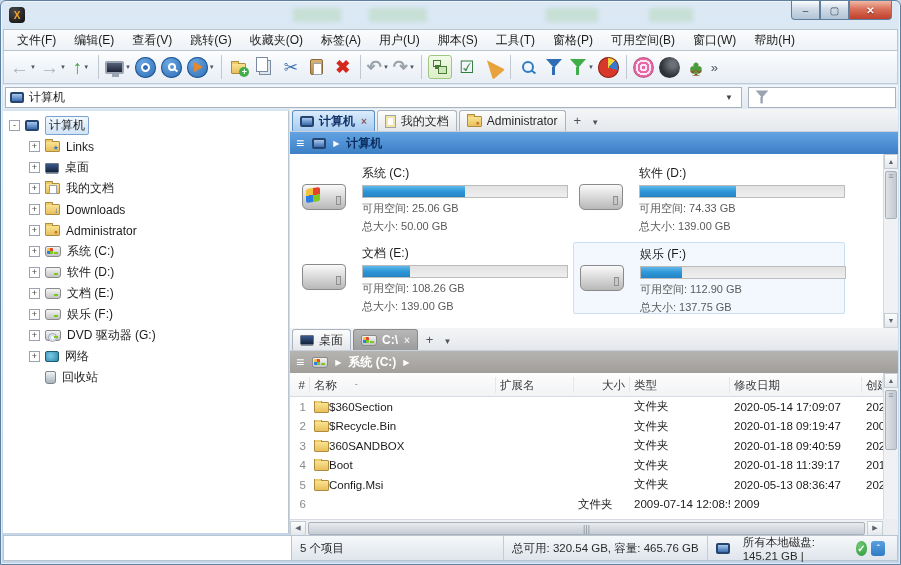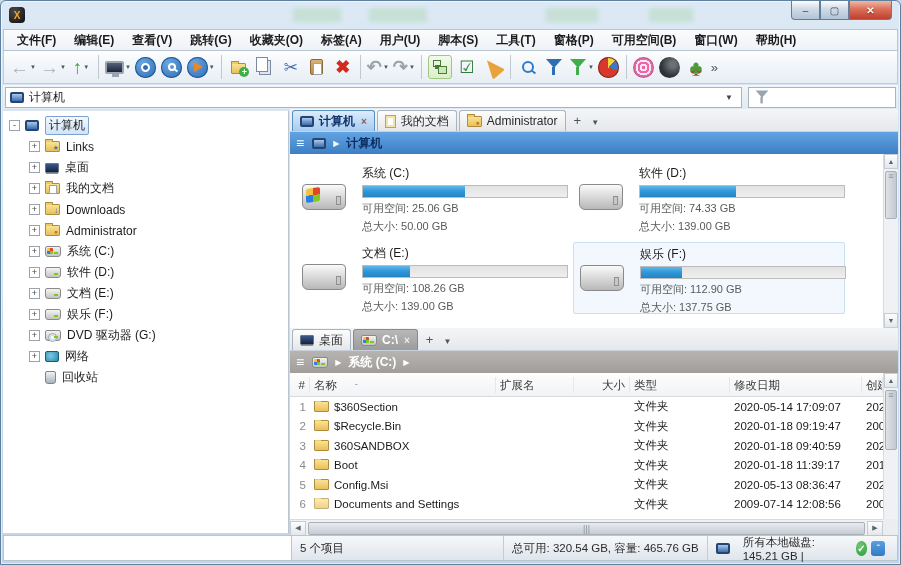--- a/index.html
+++ b/index.html
@@ -13,21 +13,21 @@
   .app-ico { width:16px; height:16px; border-radius:4px; background:radial-gradient(circle at 35% 30%,#4a4a4a,#0d0d0d); color:#f4a22a; font-size:10px; font-weight:bold; display:flex; align-items:center; justify-content:center; margin-right:6px; }
   .title-text { font-size:12px; color:#1b1b1b; text-shadow:0 0 4px #fff; }
   .wm { position:absolute; height:14px; border-radius:2px; background:rgba(140,200,120,.25); filter:blur(2px); top:7px; }
   .win-btns { position:absolute; top:0; right:8px; display:flex; }
   .win-btn { width:29px; height:19px; border:1px solid #5e7f9e; border-top:none; background:linear-gradient(#fdfeff,#cfdae6 45%,#b3c4d6); color:#3a4a5a; font-size:10px; display:flex; align-items:center; justify-content:center; }
   .win-btn.min { border-radius:0 0 0 4px; }
   .win-btn.close { width:43px; background:linear-gradient(#f2b8a4,#d9705a 45%,#c0402c); color:#fff; border-radius:0 0 4px 0; font-weight:bold; text-shadow:0 1px 1px #7a1f10; }
 
   
   .menubar { position:absolute; top:28px; left:2px; right:2px; height:22px; background:linear-gradient(#fbfcfd,#eef2f6); border:1px solid #b9c6d2; display:flex; align-items:center; padding-left:4px; }
-  .menu-item { font-size:12px; color:#1b1b1b; padding:2px 9px;font-weight:bold; }
+  .menu-item { font-size:12px; color:#1b1b1b; padding:2px 9px; }
 
   
   .toolbar { position:absolute; top:50px; left:2px; right:2px; height:33px; background:linear-gradient(#fcfdfe,#e7edf4); border:1px solid #c3ccd6; border-top:none; display:flex; align-items:center; padding-left:4px; }
   .tb-btn { height:28px; min-width:26px; display:flex; align-items:center; justify-content:center; padding:0 2px; position:relative; }
   .tb-sep { width:1px; height:24px; background:#c0c8d2; margin:0 4px; }
   .caret { font-size:6px; color:#4a5560; margin-left:1px; }
   .g-arrow { font-size:19px; font-weight:bold; color:#a8b0b8; line-height:1; }
   .g-up { color:#47a447; }
   .circle20 { width:21px; height:21px; border-radius:50%; display:flex; align-items:center; justify-content:center; }
   .blue-c { background:radial-gradient(circle at 35% 30%,#6aa6e0,#2d6cb4); box-shadow:inset 0 0 0 1px #1f5694; }
@@ -132,21 +132,21 @@
   .vs-thumb:after { content:"≡"; display:block; text-align:center; color:#8a929c; font-size:9px; line-height:1.1; }
 
   .list-head { display:grid; grid-template-columns:20px 186px 78px 56px 100px 132px 1fr; height:24px; align-items:center; background:linear-gradient(#fdfdfd,#f2f3f5); border-bottom:1px solid #d8dce2; font-size:11.5px; color:#3a3a3a; padding-right:15px; }
   .list-head .hc { padding:0 4px; border-right:1px solid #e4e7ec; height:16px; line-height:16px; white-space:nowrap; overflow:hidden; }
   .hc.r { text-align:right; }
   .sort { font-size:8px; color:#6a7480; margin-left:18px; }
   .rows { overflow:hidden; }
   .frow { display:grid; grid-template-columns:20px 186px 78px 56px 100px 132px 1fr; height:19.5px; align-items:center; font-size:11.5px; color:#1b1b1b; padding-right:15px; }
   .frow .c { padding:0 4px; white-space:nowrap; overflow:hidden; }
   .c.num { color:#8a8a8a; text-align:right; }
-  .c.name { display:flex; align-items:flex-start; gap:5px; }
+  .c.name { display:flex; align-items:flex-end; }
   .c.r { text-align:right; }
 
   .hscroll { position:absolute; left:0; right:15px; bottom:0; height:17px; background:#f0f1f4; border-top:1px solid #d8dce2; display:flex; align-items:center; }
   .hs-btn { width:16px; height:15px; display:flex; align-items:center; justify-content:center; font-size:7px; color:#5a6470; background:linear-gradient(#fdfdfd,#e4e7ea); border:1px solid #c4ccd4; }
   .hs-thumb { flex:1; height:13px; margin:0 2px; background:linear-gradient(#e8ebee,#c6ccd4); border:1px solid #a8b0ba; border-radius:2px; text-align:center; color:#8a929c; font-size:9px; line-height:13px; }
   .corner { position:absolute; right:0; bottom:0; width:15px; height:17px; background:#ecedf0; }
 
   
   .statusbar { position:absolute; left:2px; right:2px; bottom:3px; height:26px; background:linear-gradient(#f6f8fa,#dfe5ec); border:1px solid #b9c6d2; display:flex; align-items:center; font-size:11.5px; color:#2a2a2a; }
   .sb-sec { height:100%; display:flex; align-items:center; padding:0 8px; border-right:1px solid #c4ccd4; }
@@ -537,24 +537,20 @@
               <span>Config.Msi</span>
             </span>
             <span class="c"></span>
             <span class="c r"></span>
             <span class="c">文件夹</span>
             <span class="c">2020-05-13 08:36:47</span>
             <span class="c">2020-</span>
           </div>
         <div class="frow">
             <span class="c num">6</span>
-            <span class="c name">
-              <span class="ico ico-folder" style="opacity:.7"></span>
-              <span>Documents and Settings</span>
-            </span>
             <span class="c"></span>
             <span class="c r"></span>
             <span class="c">文件夹</span>
             <span class="c">2009-07-14 12:08:56</span>
             <span class="c">2009</span>
           </div>
       </div>
       <div class="vscroll" style="top:0;bottom:17px">
         <div class="vs-btn">▲</div>
         <div class="vs-thumb" style="top:17px;height:60px"></div>

